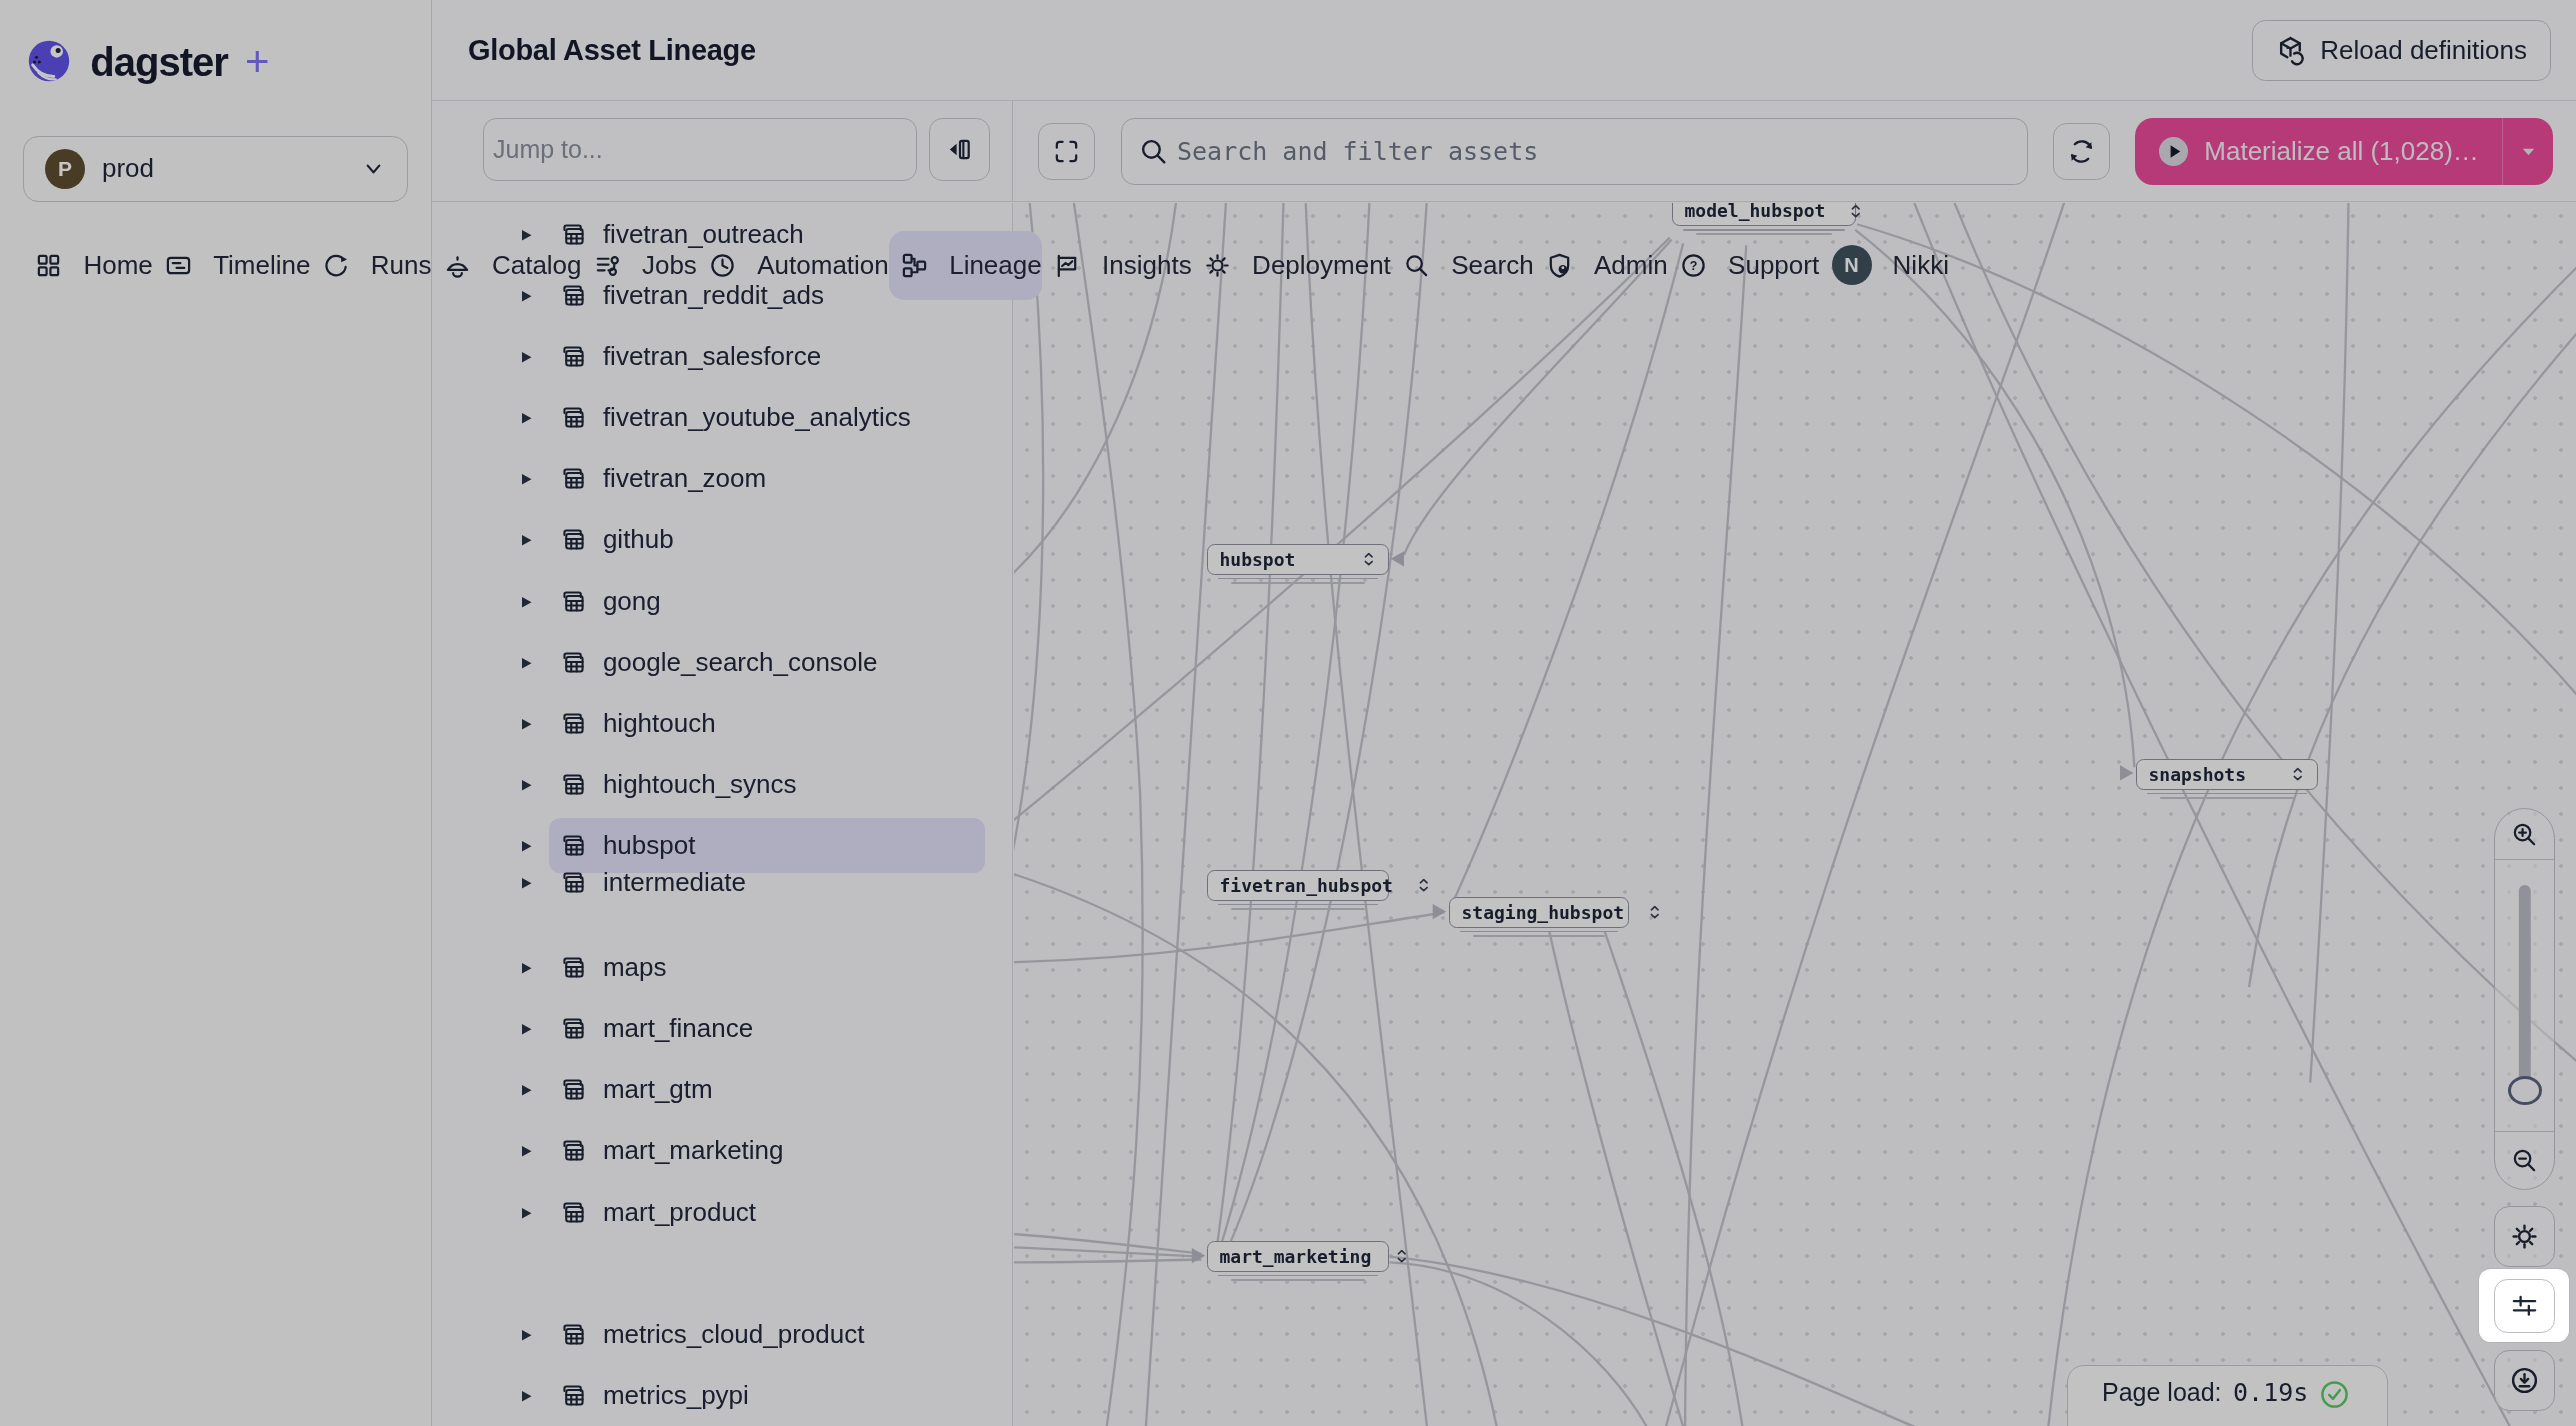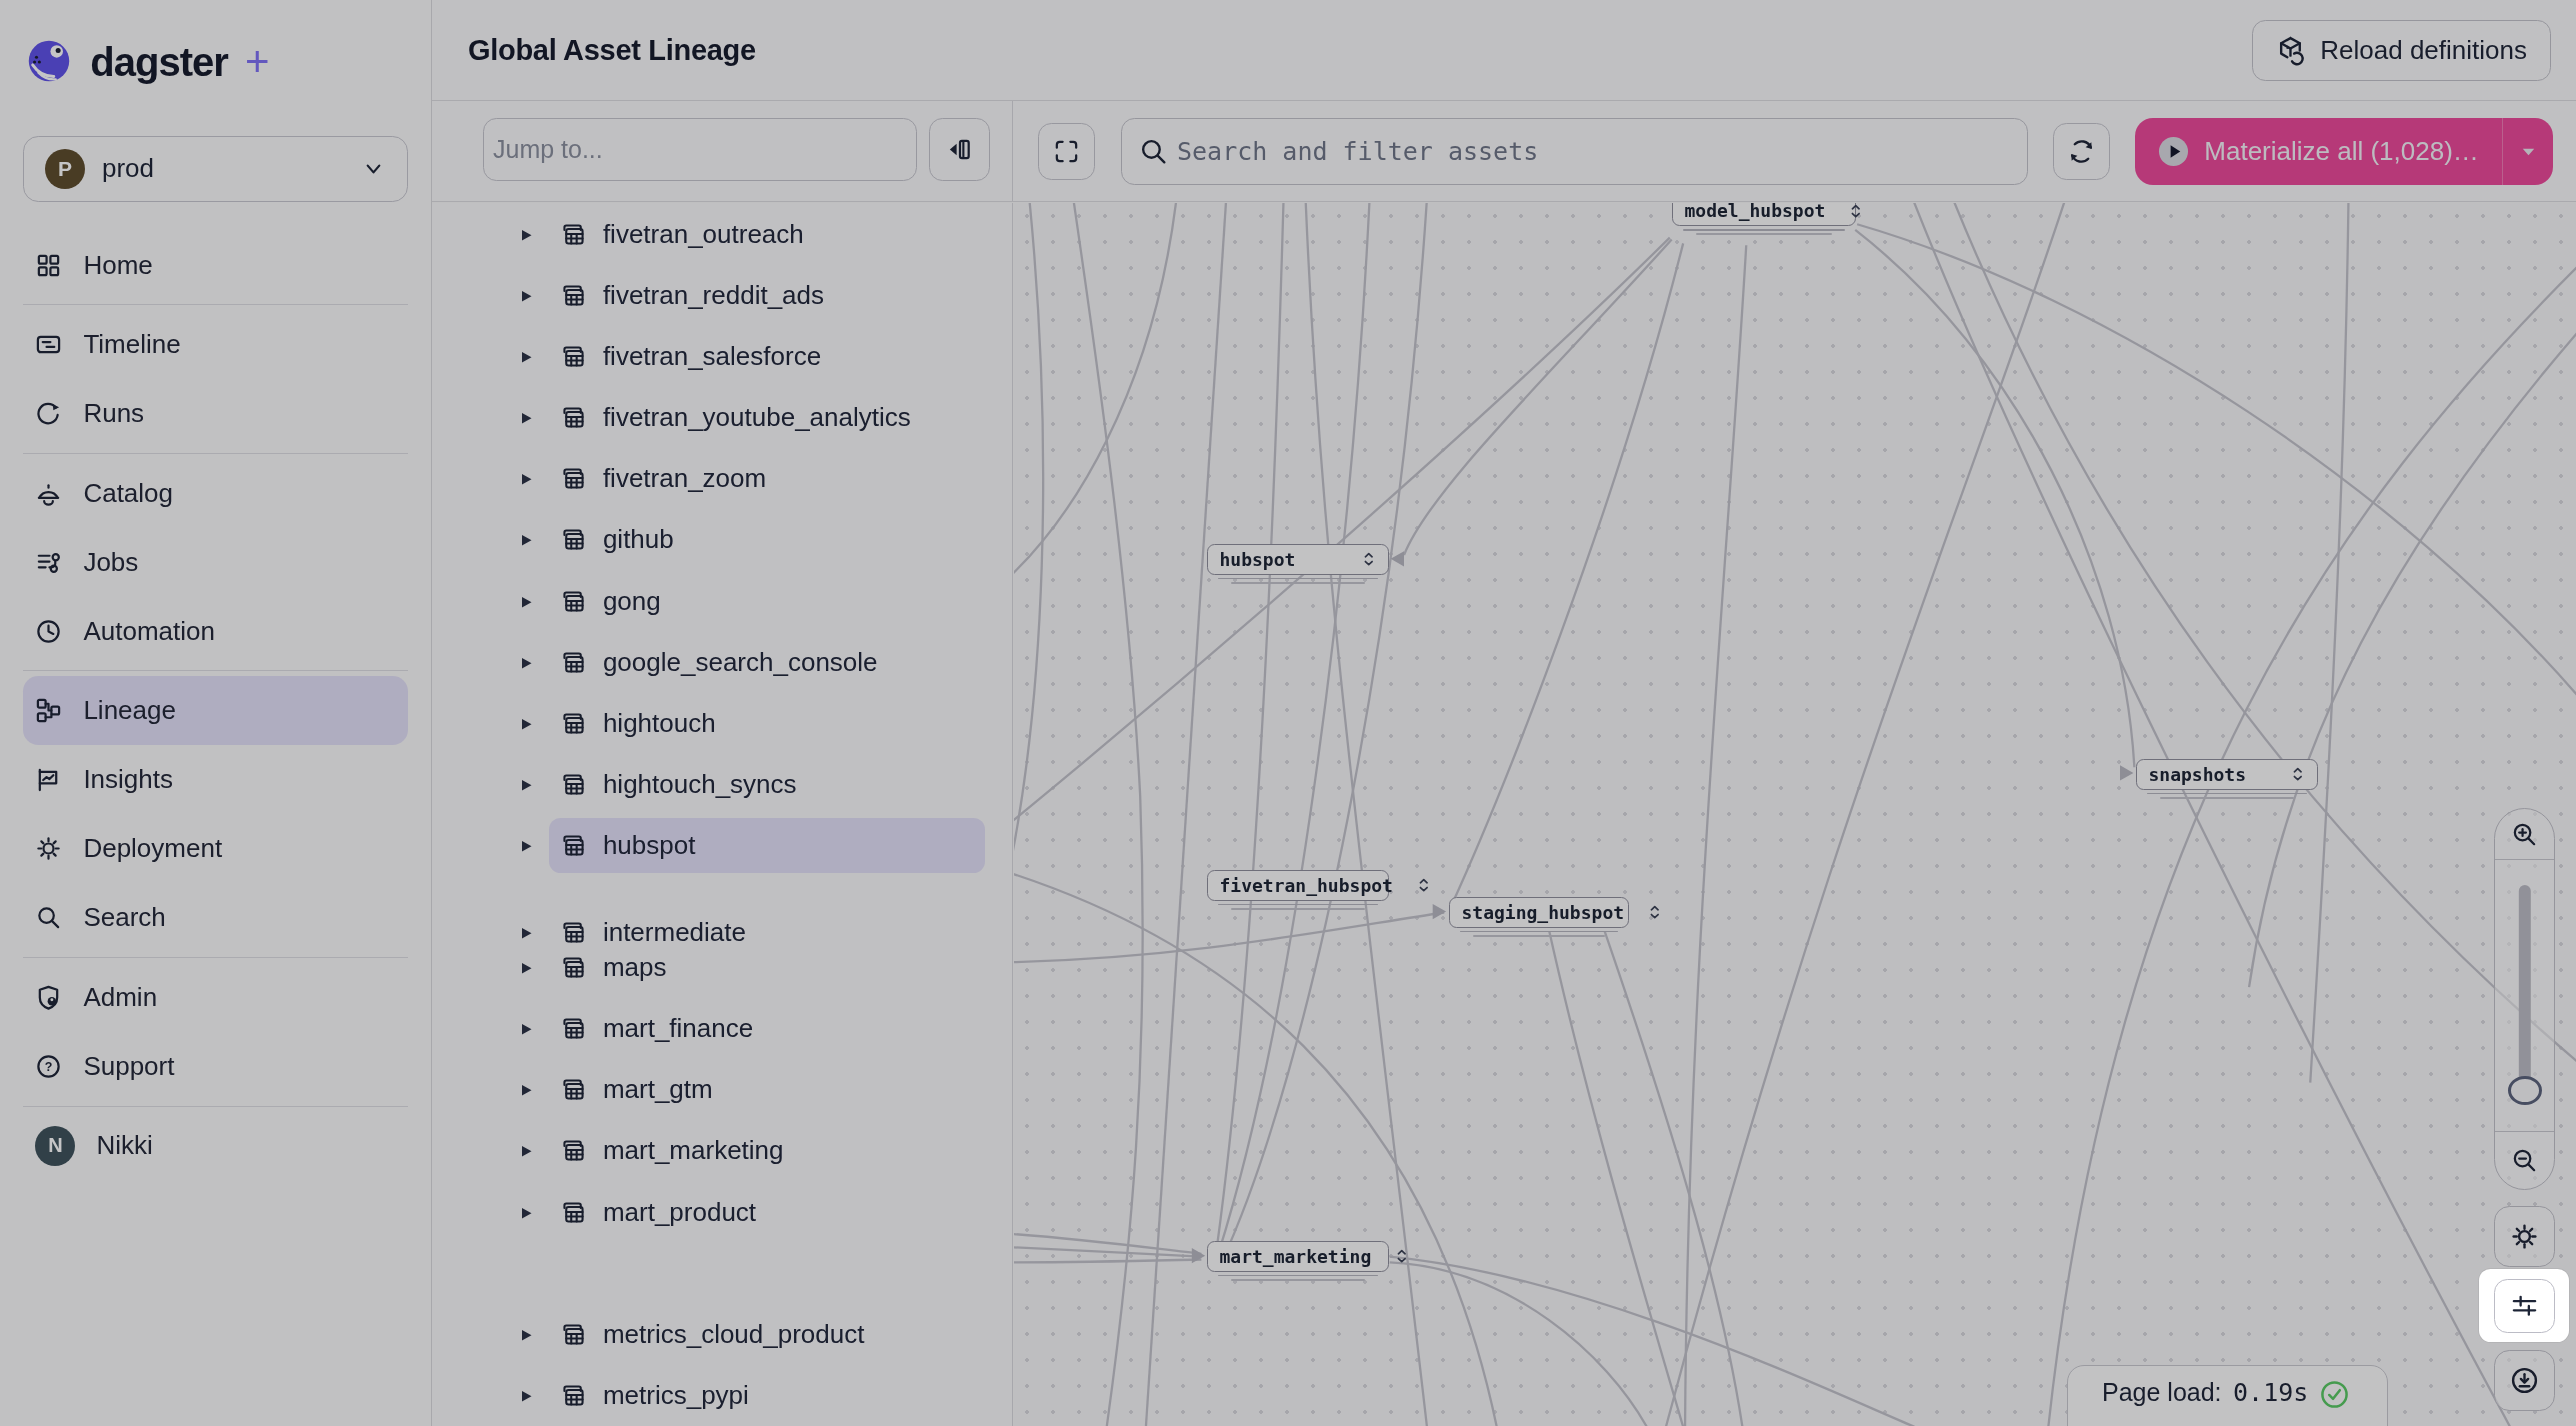--- a/index.html
+++ b/index.html
@@ -9,21 +9,21 @@
   .stroke-ic{stroke:#1d2436;fill:none;stroke-width:2.3;stroke-linecap:round;stroke-linejoin:round}
 
   
   .sidebar{position:absolute;left:0;top:0;width:432px;height:1427px;background:#fafafa;border-right:1px solid #d9d9de;display:flex;flex-direction:column;padding:0 23px 29px 23px;z-index:5}
   .brand{display:flex;align-items:center;gap:15.3px;margin-top:32.5px;height:59px}
   .brand-word{font-size:40px;font-weight:700;letter-spacing:-1px;color:#161b2c}
   .brand-plus{font-size:42px;font-weight:500;color:#7f71f5;margin-left:1.9px}
   .workspace{margin-top:44px;height:66px;border:1.9px solid #c7c7cf;border-radius:15.3px;display:flex;align-items:center;gap:17px;padding:0 21px;background:#fafafa;cursor:pointer}
   .ws-avatar{width:40px;height:40px;border-radius:50%;background:#5e4c2c;color:#fff;font-size:21px;font-weight:700;display:flex;align-items:center;justify-content:center}
   .ws-label{font-size:26px;font-weight:400;color:#1d2436}
-  .nav{margin-top:29px;display:flex;flex-direction:column}
+  .nav{margin-top:29px;display:flex;flex-direction:row}
   .nav-item{height:69px;border-radius:15.3px;display:flex;align-items:center;gap:21px;padding-left:12.4px;font-size:26px;font-weight:500;color:#222737;cursor:pointer}
   .nav-item.selected{background:#e3e0f8}
   .nav-div{height:1px;background:#dddde2;margin:4.8px 0}
   .nav-spacer{flex:1}
   .nav-icn{width:27px;height:27px;flex:0 0 27px}
   .user-avatar{width:40px;height:40px;border-radius:50%;background:#3e525b;color:#fff;font-size:20px;font-weight:600;display:flex;align-items:center;justify-content:center}
 
   
   .header{position:absolute;left:432px;top:0;right:0;height:101px;border-bottom:1px solid #dcdce0;display:flex;align-items:center;justify-content:space-between;padding:0 25px 0 36px;background:#f9f9fa;z-index:4}
   .page-title{font-size:29px;font-weight:700;letter-spacing:-0.3px;color:#161b2c}
@@ -546,21 +546,21 @@
             <rect x="8" y="10" width="18" height="16" rx="2.5"></rect>
             <line x1="8" y1="15.5" x2="26" y2="15.5"></line>
             <line x1="13.5" y1="15.5" x2="13.5" y2="26"></line>
             <line x1="8" y1="20.5" x2="26" y2="20.5"></line>
             <line x1="19.5" y1="15.5" x2="19.5" y2="26"></line>
           </g>
         </svg>
       <span class="tree-label">hubspot</span>
     </span>
   </div>
-    <div class="tree-row" style="top: 699px; text-decoration: underline;">
+    <div class="tree-row" style="top: 649px; text-decoration: underline;">
     <span class="tree-caret">
       <svg width="11.5" height="12.4" viewBox="0 0 12 13">
           <polygon points="1,1 11,6.5 1,12" fill="#2a3144"></polygon>
         </svg>
     </span>
     <span class="tree-pill">
       <svg width="29" height="29" viewBox="0 0 32 32">
           <g class="stroke-ic" stroke-width="2.4">
             <path d="M6,11 V8 a2,2 0 0 1 2,-2 h14 a2,2 0 0 1 2,2 v3"></path>
             <rect x="8" y="10" width="18" height="16" rx="2.5"></rect>

